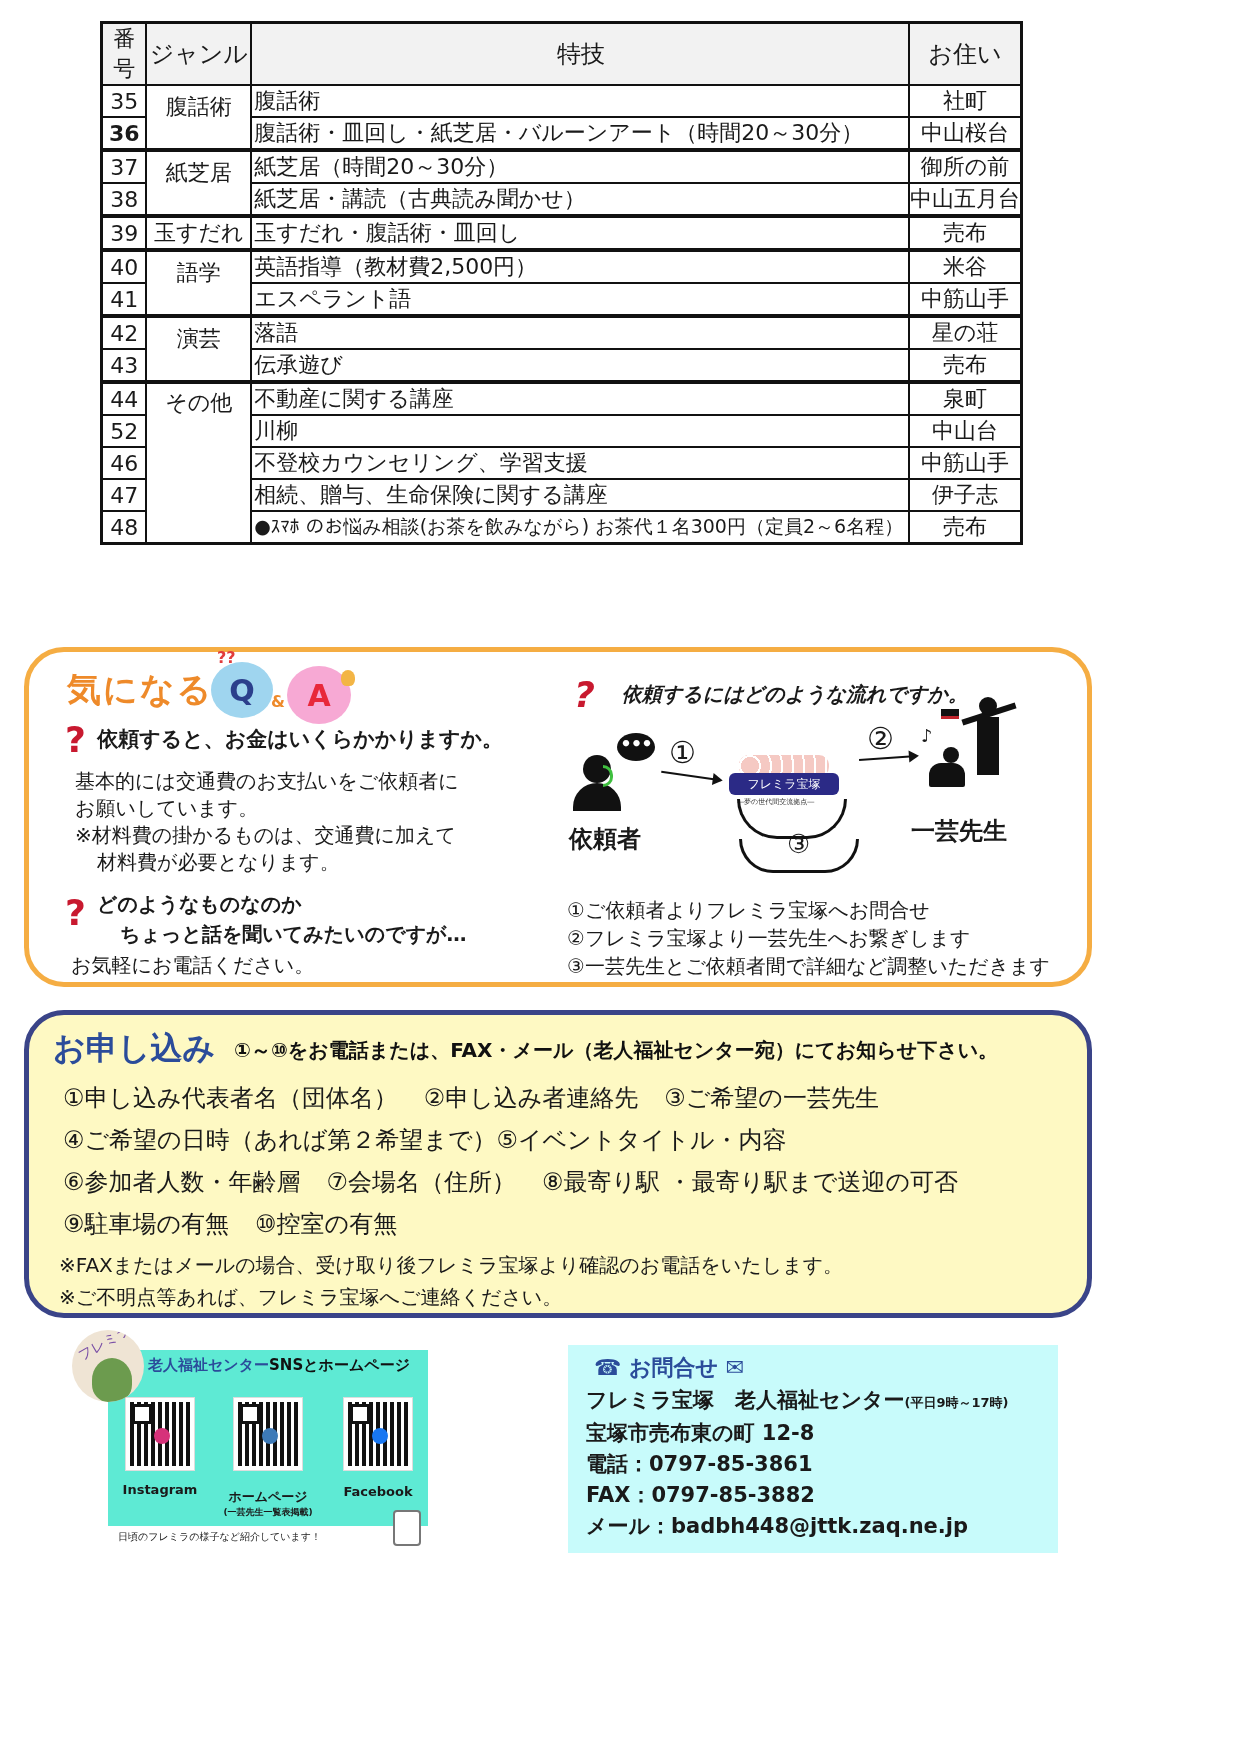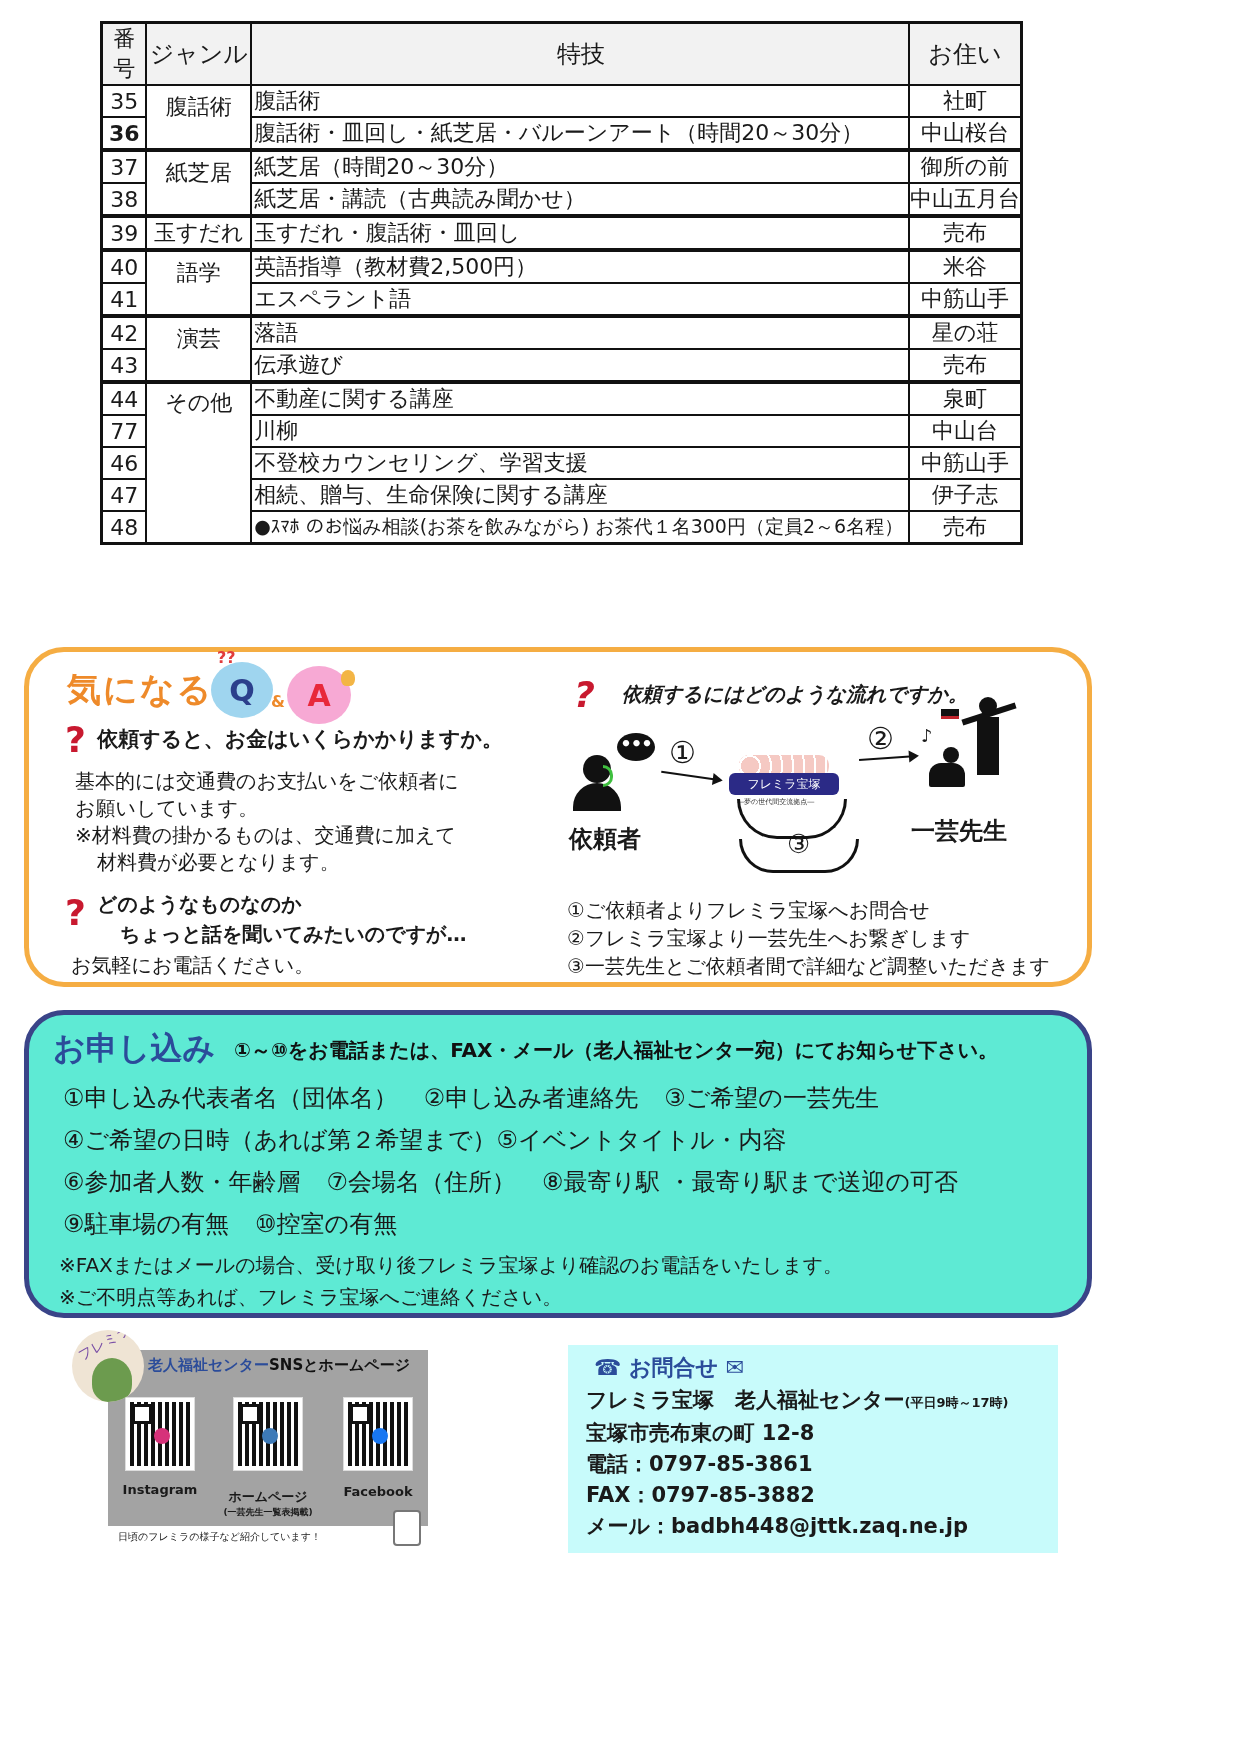--- a/index.html
+++ b/index.html
@@ -63,29 +63,29 @@
   .flow .guitar { position: absolute; left: 360px; top: 20px; width: 40px; height: 40px; }
   .flow .guitar .head { position: absolute; left: 14px; top: 0; width: 16px; height: 16px; border-radius: 50%; background: #111; }
   .flow .guitar .body { position: absolute; left: 0; top: 16px; width: 36px; height: 24px; background: #111; border-radius: 12px 12px 2px 2px; }
   .flow .lbl-teacher { position: absolute; left: 342px; top: 88px; font-size: 24px; font-weight: bold; }
   .flow .curve-back { position: absolute; left: 168px; top: 72px; width: 110px; height: 40px; border: 3px solid #111; border-top: none; border-radius: 0 0 60px 60px; }
   .flow .curve-fwd { position: absolute; left: 170px; top: 112px; width: 120px; height: 34px; border: 3px solid #111; border-top: none; border-radius: 0 0 60px 60px; }
   .flow .n3 { position: absolute; left: 218px; top: 102px; font-size: 26px; }
   .steps { position: absolute; left: 538px; top: 244px; font-size: 20px; line-height: 28px; }
 
   
-  .apply { position: absolute; left: 24px; top: 1010px; width: 1068px; height: 308px; border: 5px solid #3a4488; border-radius: 40px; background: #5eead4; }
+  .apply { position: absolute; left: 24px; top: 1010px; width: 1068px; height: 308px; border: 5px solid #3a4488; border-radius: 40px; background: #fef9c3; }
   .apply-title { position: absolute; left: 24px; top: 12px; font-size: 32px; font-weight: bold; color: #2b4c9a; }
   .apply-inst { position: absolute; left: 205px; top: 22px; font-size: 20px; font-weight: bold; color: #111; }
   .apply-items { position: absolute; left: 34px; top: 62px; font-size: 24px; line-height: 42px; }
   .apply-items .row span { margin-right: 26px; }
   .apply-notes { position: absolute; left: 30px; top: 234px; font-size: 20px; line-height: 32px; }
 
   
-  .sns { position: absolute; left: 108px; top: 1350px; width: 320px; height: 176px; background: #a3a3a3; }
+  .sns { position: absolute; left: 108px; top: 1350px; width: 320px; height: 176px; background: #5eead4; }
   .mascot { position: absolute; left: 72px; top: 1330px; width: 72px; height: 72px; border-radius: 50%; background: #efe4d4; overflow: hidden; }
   .mascot .owl { position: absolute; left: 20px; top: 28px; width: 40px; height: 44px; border-radius: 50% 50% 40% 40%; background: #6c9b4e; }
   .mascot .txt { position: absolute; left: 4px; top: 4px; font-size: 14px; color: #7a4fa6; transform: rotate(-30deg); }
   .sns-title { position: absolute; left: 40px; top: 6px; font-size: 15px; font-weight: bold; color: #2b4c9a; }
   .sns-title .b { color: #111; }
   .qr { position: absolute; top: 48px; width: 68px; height: 72px; background:
       repeating-linear-gradient(90deg, #111 0 4px, #fff 4px 7px),
       #fff; border: 4px solid #fff; outline: 1px solid #ddd; }
   .qr::before { content: ""; position: absolute; left: 2px; top: 2px; width: 14px; height: 14px; border: 3px solid #111; background: #fff; }
   .qr::after { content: ""; position: absolute; left: 24px; top: 26px; width: 16px; height: 16px; border-radius: 50%; background: var(--c); }
@@ -166,21 +166,21 @@
       <td class="c-skill">伝承遊び</td>
       <td class="c-addr">売布</td>
     </tr>
     <tr class="thick">
       <td class="c-no">44</td>
       <td class="c-genre genre-mid" rowspan="5" style="padding-top:0;padding-bottom:120px">その他</td>
       <td class="c-skill">不動産に関する講座</td>
       <td class="c-addr">泉町</td>
     </tr>
     <tr>
-      <td class="c-no">77</td>
+      <td class="c-no">52</td>
       <td class="c-skill">川柳</td>
       <td class="c-addr">中山台</td>
     </tr>
     <tr>
       <td class="c-no">46</td>
       <td class="c-skill">不登校カウンセリング、学習支援</td>
       <td class="c-addr">中筋山手</td>
     </tr>
     <tr>
       <td class="c-no">47</td>

